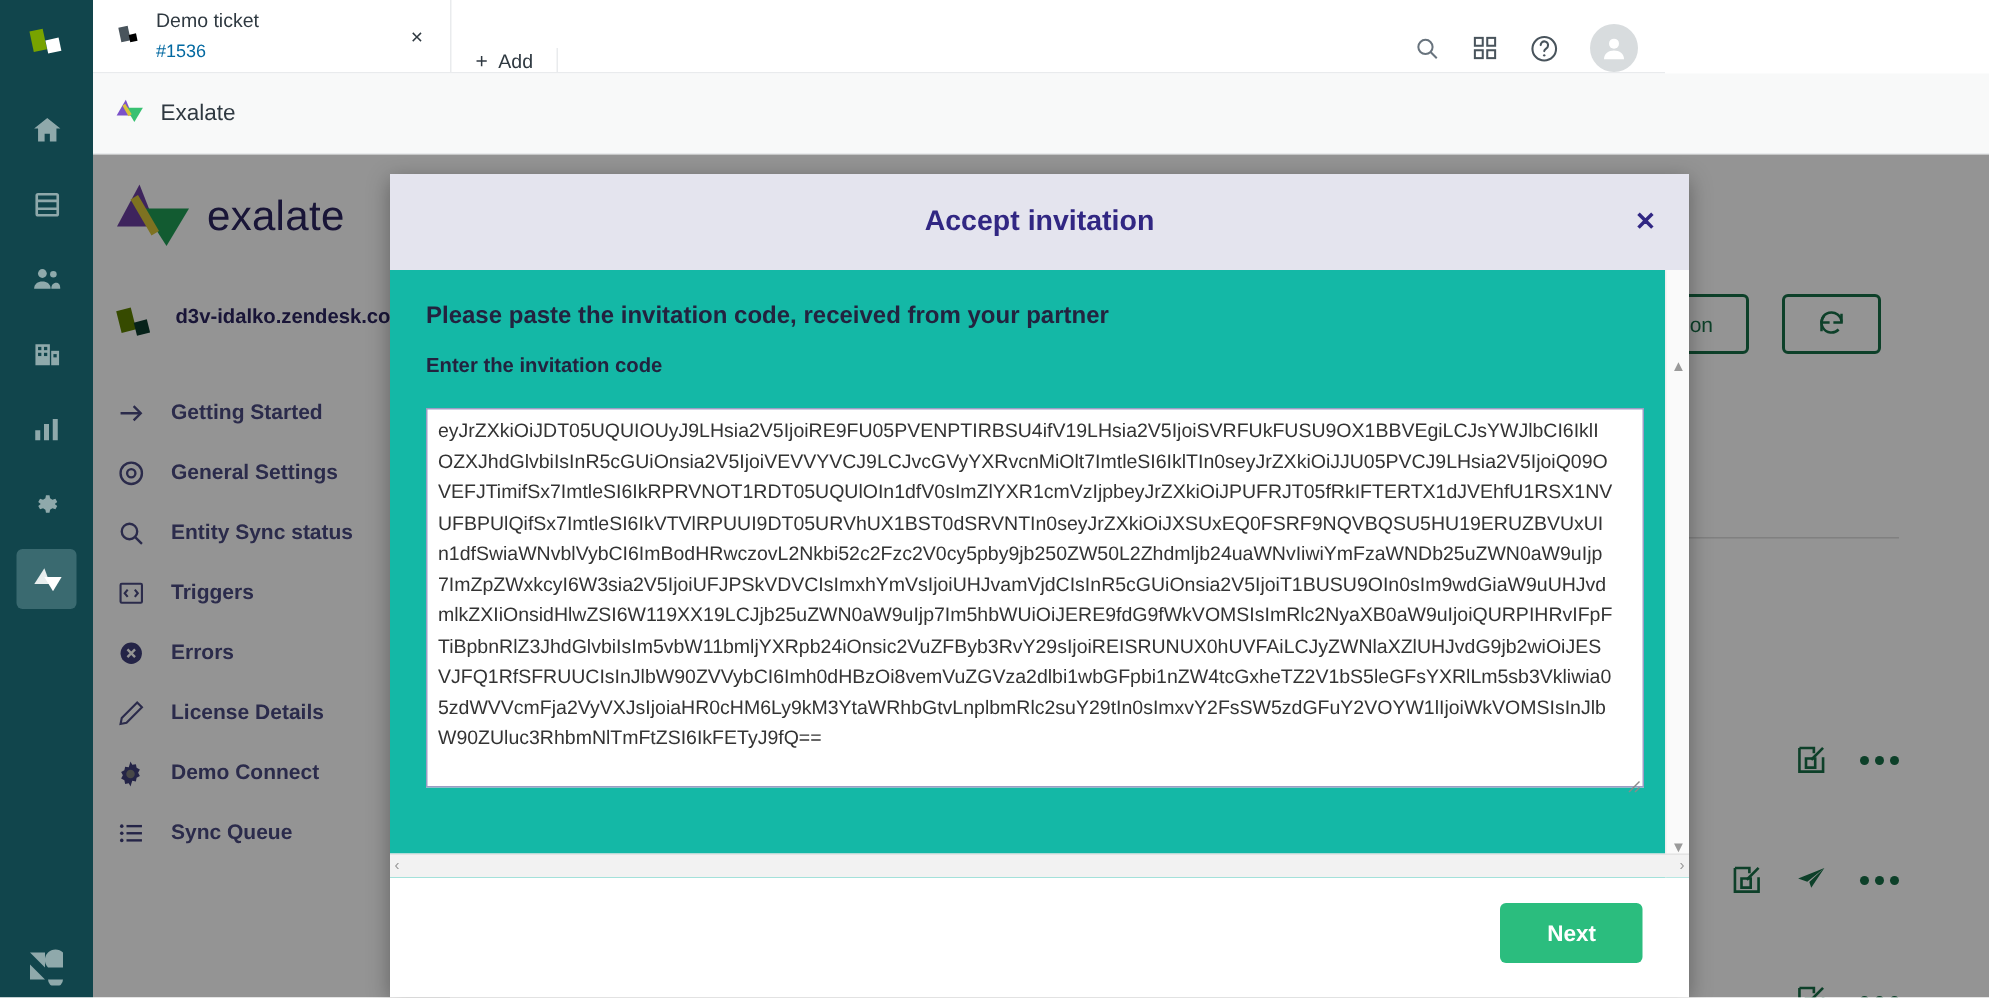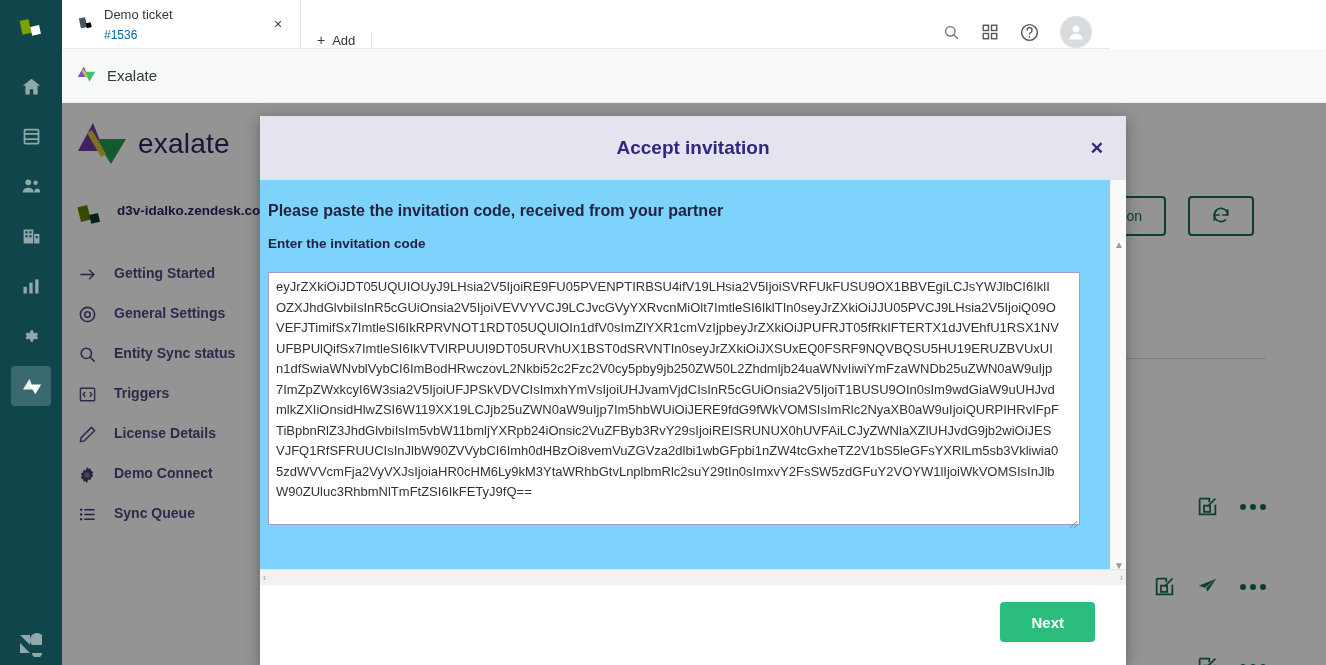--- a/index.html
+++ b/index.html
@@ -117,22 +117,22 @@
   .modal-head {
     height: 64px; background: #e4e4ee; display: flex; align-items: center;
     justify-content: center; position: relative; flex: 0 0 64px;
   }
   .modal-title { font-size: 19px; font-weight: bold; color: #312783; }
   .modal-x {
     position: absolute; right: 22px; top: 50%; transform: translateY(-50%);
     font-size: 17px; color: #312783; cursor: pointer; font-weight: bold; line-height: 1;
   }
   .modal-body {
-    position: relative; flex: 1 1 auto; background: #7dd3fc;
-    padding: 22px 26px 0 8px; overflow: hidden;
+    position: relative; flex: 1 1 auto; background: #14b8a6;
+    padding: 22px 26px 0 24px; overflow: hidden;
   }
   .m-lead { font-size: 16px; font-weight: bold; color: #23233f; margin-bottom: 16px; }
   .m-label { font-size: 13.5px; font-weight: bold; color: #23233f; margin-bottom: 21px; }
   .code-wrap { position: relative; width: 812px; }
   .code-area {
     width: 812px; height: 253px;
     border: 1px solid #9c9cc4; background: #fff;
     font-family: "Liberation Sans", sans-serif;
     font-size: 13px; line-height: 20.5px; color: #333;
     padding: 4px 20px 4px 7px; resize: none;
@@ -370,20 +370,29 @@
             <svg width="19" height="19" viewBox="0 0 24 24" fill="none" stroke="#4b4b82" stroke-width="1.8">
               <rect x="3" y="4" width="18" height="16" rx="1"></rect>
               <polyline points="9,9 6.5,12 9,15"></polyline>
                 <polyline points="15,9 17.5,12 15,15"></polyline>
             </svg>
           </span>
           <span>Triggers</span>
         </div>
         <div class="exa-mi">
           <span class="exa-mi-ic">
+            <svg width="19" height="19" viewBox="0 0 24 24">
+                <circle cx="12" cy="12" r="9" fill="#3f3f7a"></circle>
+                <path d="M8.8 8.8l6.4 6.4M15.2 8.8l-6.4 6.4" stroke="#fff" stroke-width="2"></path>
+              </svg>
+          </span>
+          <span>Errors</span>
+        </div>
+        <div class="exa-mi">
+          <span class="exa-mi-ic">
             <svg width="19" height="19" viewBox="0 0 24 24" fill="none" stroke="#4b4b82" stroke-width="1.8">
               <path d="M17 3l4 4L8 20l-5 1 1-5z"></path>
             </svg>
           </span>
           <span>License Details</span>
         </div>
         <div class="exa-mi">
           <span class="exa-mi-ic">
             <svg width="20" height="20" viewBox="0 0 24 24" fill="#3f3f7a">
               <path d="M12 2l1.4 2.6 2.9-.5.6 2.9 2.6 1.4-1.4 2.6 1.4 2.6-2.6 1.4-.6 2.9-2.9-.5L12 22l-1.4-2.6-2.9.5-.6-2.9L4.5 15.6 5.9 13 4.5 10.4 7.1 9l.6-2.9 2.9.5z"></path>

